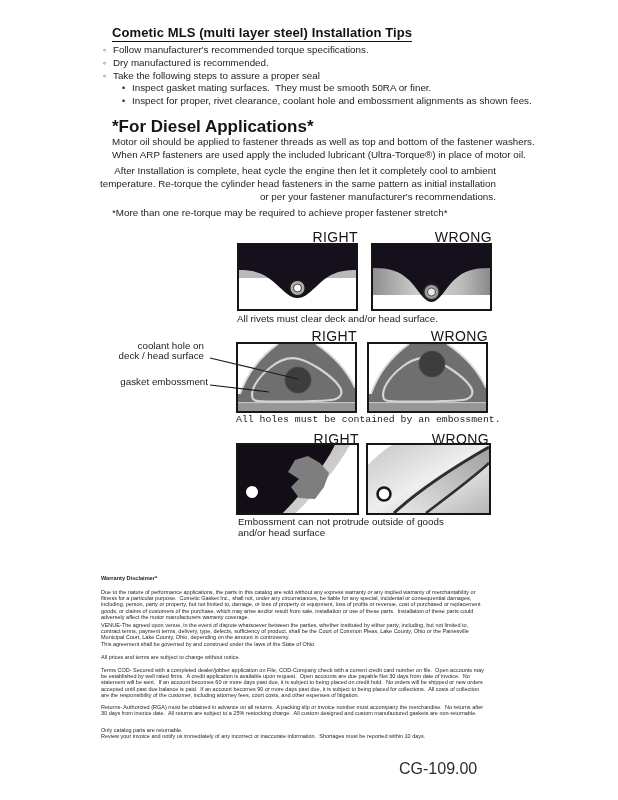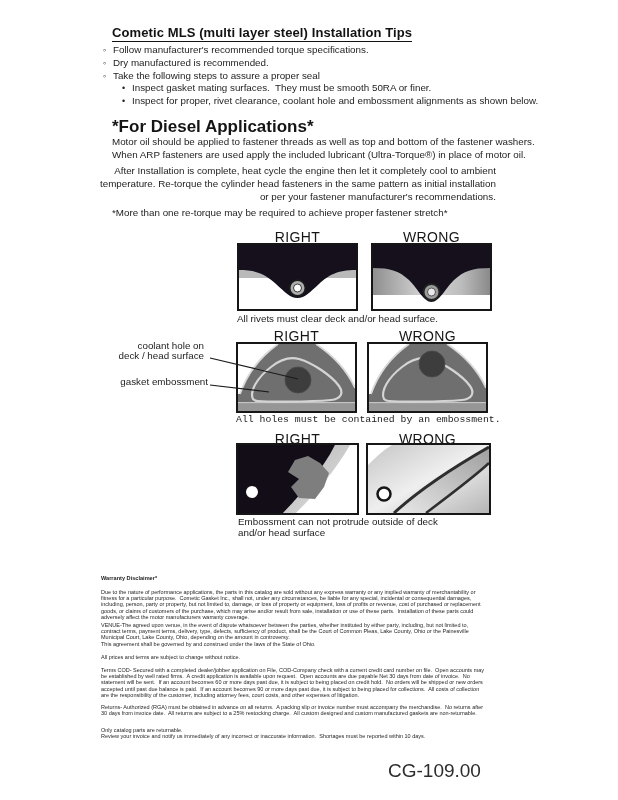--- a/index.html
+++ b/index.html
@@ -20,32 +20,32 @@
   .b-row .mk{width:10px;font-size:9px;color:#222;flex:none;}
   .b-row.sub{margin-left:19px;}
   .b-row.sub .mk{font-size:9px;}
   
   .sec-head{left:112px;top:117px;font-size:17px;font-weight:bold;color:#141414;white-space:pre;}
   .para{font-size:9.8px;line-height:12.9px;color:#1d1d1d;}
   .p1{left:112px;top:136px;}
   .p2{left:100px;top:165px;text-align:right;}
   .p3{left:112px;top:207px;}
   
-  .dg-label{font-size:14px;color:#161616;text-align:center;letter-spacing:.4px;}
+  .dg-label{font-size:14px;color:#161616;text-align:right;letter-spacing:.4px;}
   .caption{font-size:9.8px;color:#1b1b1b;white-space:pre;line-height:11px;}
   
   .panel{border:2px solid #161616;background:#fff;}
   .panel svg{display:block;}
   
   .anno{font-size:9.8px;line-height:9.8px;text-align:right;color:#1b1b1b;}
   
   .fine{font-size:5.5px;line-height:6.2px;color:#262626;}
   .fine-head{font-size:5.6px;font-weight:bold;color:#1e1e1e;white-space:pre;}
   
-  .partno{left:388px;top:760px;font-size:19px;color:#2c2c2c;white-space:pre;}
+  .partno{left:399px;top:760px;font-size:16px;color:#2c2c2c;white-space:pre;}
 </style>
 </head>
 <body>
 
 <div class="page">
 
   <div class="abs doc-title">Cometic MLS (multi layer steel) Installation Tips</div>
 
   <div class="abs bullets">
     <div class="b-row">
@@ -59,21 +59,21 @@
     <div class="b-row">
       <span class="mk">◦</span>
       <span class="pre">Take the following steps to assure a proper seal</span>
     </div>
     <div class="b-row sub">
       <span class="mk">•</span>
       <span class="pre">Inspect gasket mating surfaces.  They must be smooth 50RA or finer.</span>
     </div>
     <div class="b-row sub">
       <span class="mk">•</span>
-      <span class="pre">Inspect for proper, rivet clearance, coolant hole and embossment alignments as shown below.</span>
+      <span class="pre">Inspect for proper, rivet clearance, coolant hole and embossment alignments as shown fees.</span>
     </div>
   </div>
 
   <div class="abs sec-head">*For Diesel Applications*</div>
   <div class="abs para p1">
     <div class="pre">Motor oil should be applied to fastener threads as well as top and bottom of the fastener washers.</div>
     <div class="pre">When ARP fasteners are used apply the included lubricant (Ultra-Torque®) in place of motor oil.</div>
   </div>
   <div class="abs para p2">
     <div class="pre">After Installation is complete, heat cycle the engine then let it completely cool to ambient</div>
@@ -189,21 +189,21 @@
       </defs>
       <rect width="121" height="68" fill="url(#wgrad)"></rect>
       <path d="M0,0 H24 C14,6 6,14 0,20 Z" fill="#ffffff"></path>
       <path d="M26,68 C52,44 86,22 121,2 L121,18 C106,32 82,50 58,68 Z" fill="url(#wband)"></path>
       <path d="M26,68 C52,44 86,22 121,2" stroke="#2e2e2e" stroke-width="3" fill="none"></path>
       <path d="M58,68 C82,50 106,32 121,18" stroke="#2e2e2e" stroke-width="2.5" fill="none"></path>
       <circle cx="16" cy="49" r="6.5" fill="#ffffff" stroke="#161616" stroke-width="2.5"></circle>
     </svg>
   </div>
   <div class="abs" style="left:238px;top:516px;">
-    <div class="caption">Embossment can not protrude outside of deck</div>
+    <div class="caption">Embossment can not protrude outside of goods</div>
     <div class="caption">and/or head surface</div>
   </div>
 
   <div class="abs fine-head" style="left:101px;top:575px;">Warranty Disclaimer*</div>
 
   <div class="abs fine" style="left:101px;top:589px;">
     <div class="pre">Due to the nature of performance applications, the parts in this catalog are sold without any express warranty or any implied warranty of merchantability or</div>
     <div class="pre">fitness for a particular purpose.  Cometic Gasket Inc., shall not, under any circumstances, be liable for any special, incidental or consequential damages,</div>
     <div class="pre">including, person, party or property, but not limited to, damage, or loss of property or equipment, loss of profits or revenue, cost of purchased or replacement</div>
     <div class="pre">goods, or claims of customers of the purchase, which may arise and/or result from sale, installation or use of these parts.  Installation of these parts could</div>

